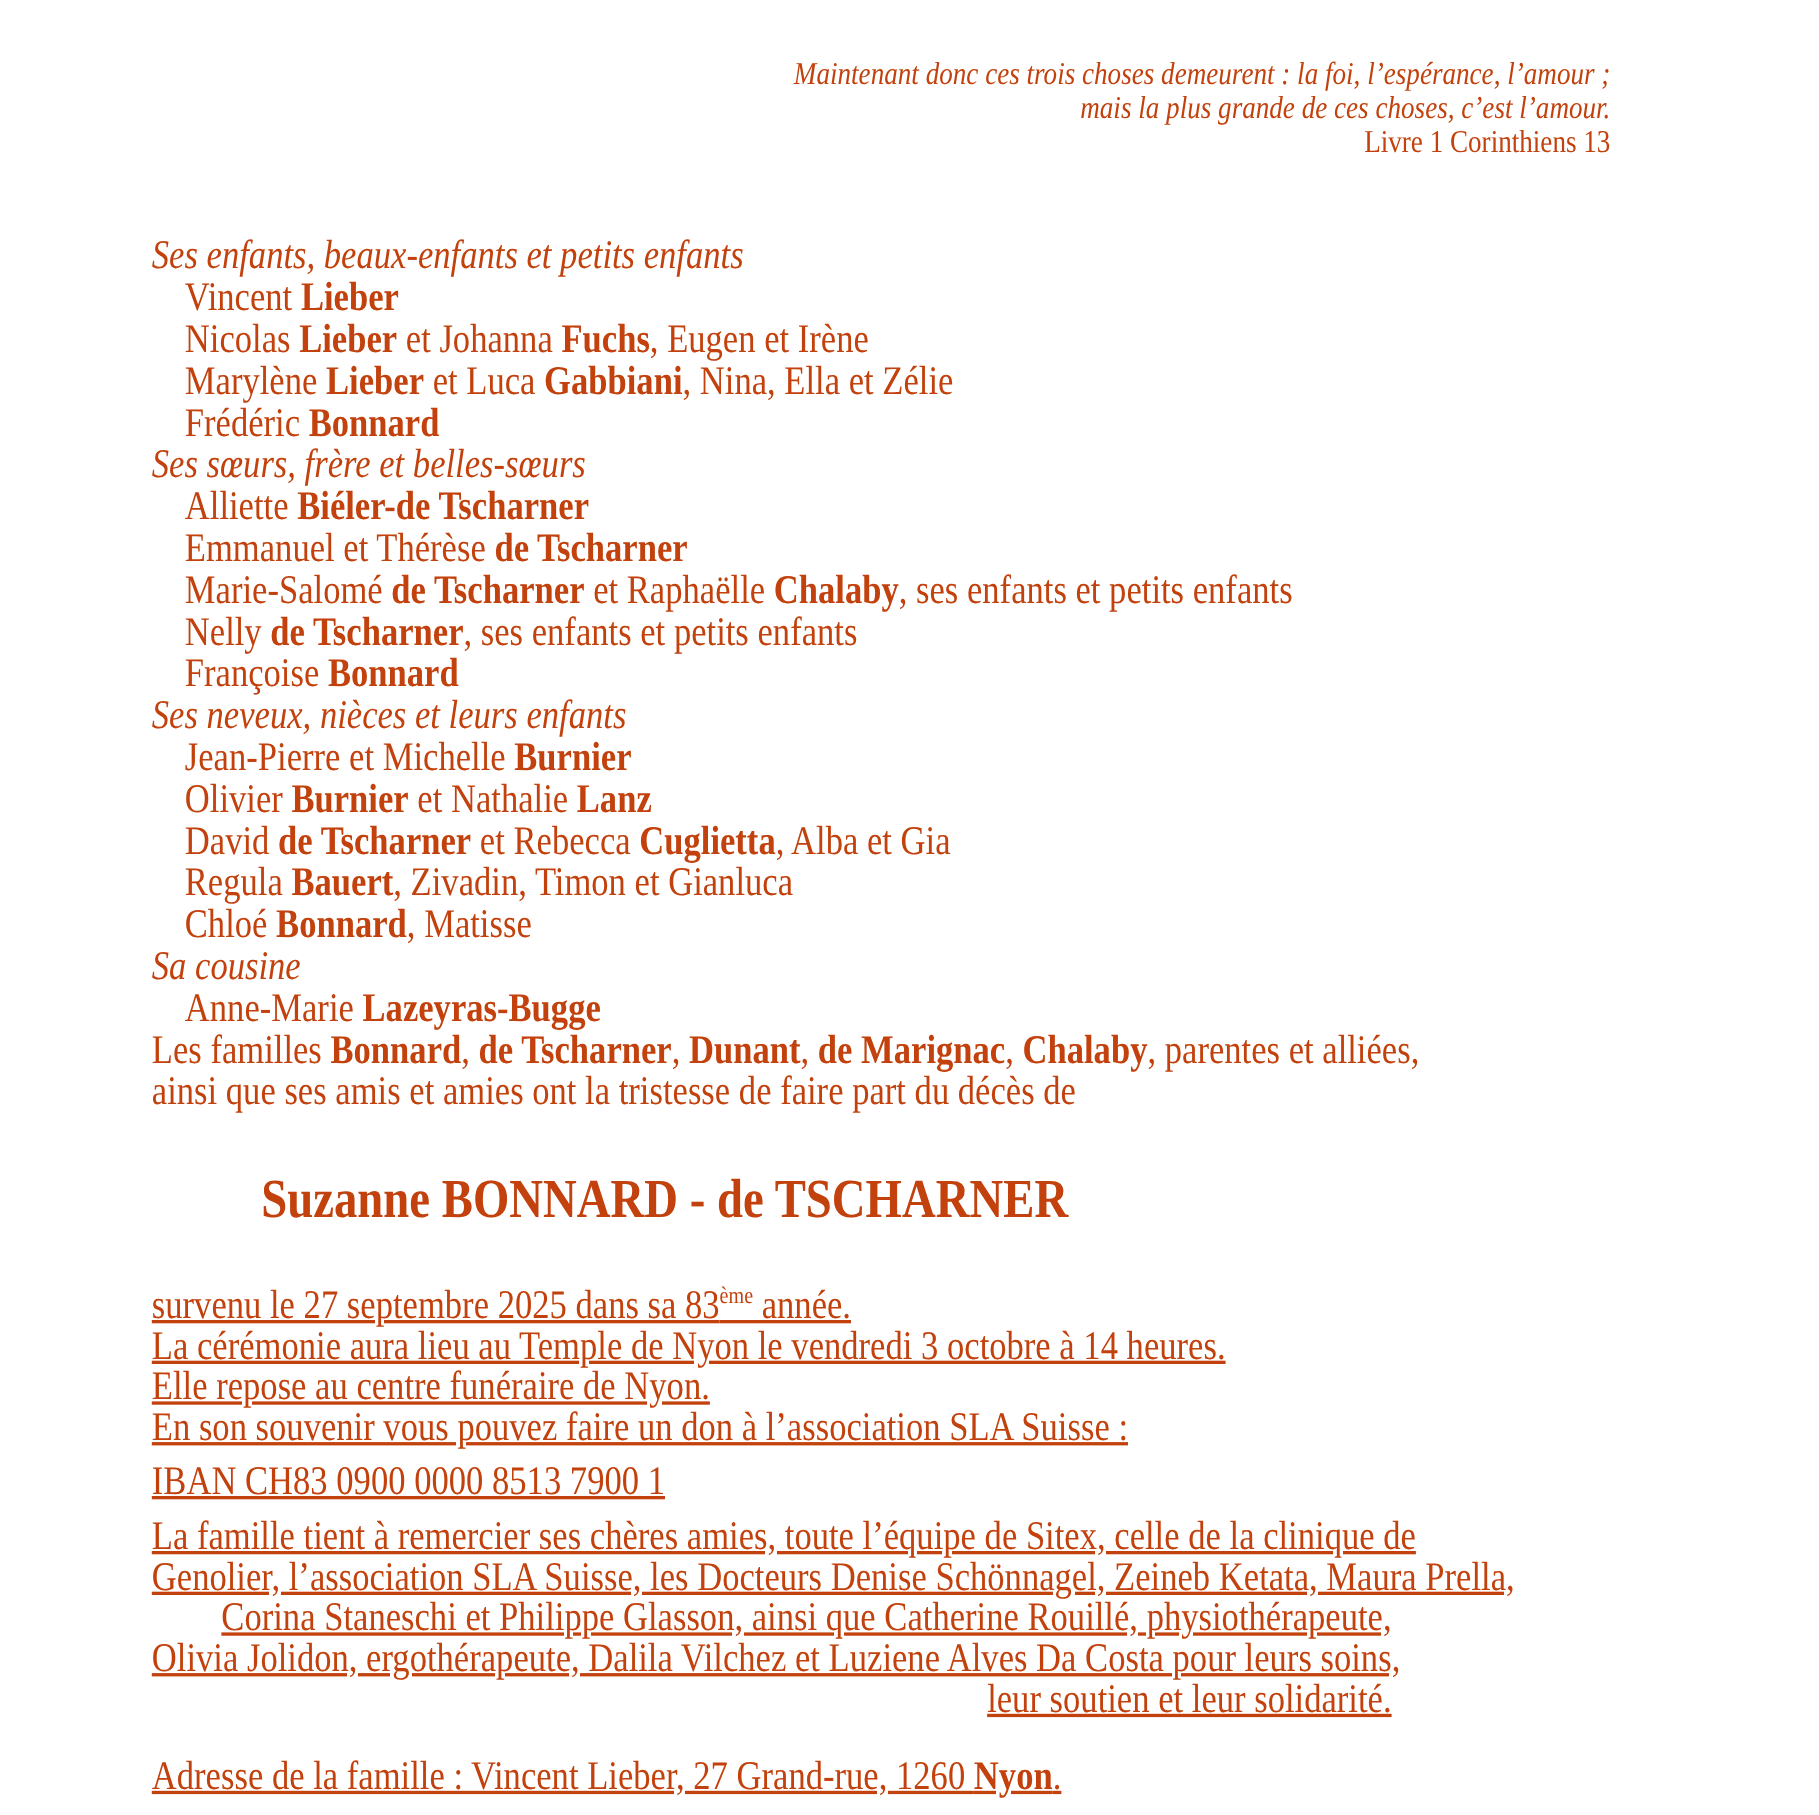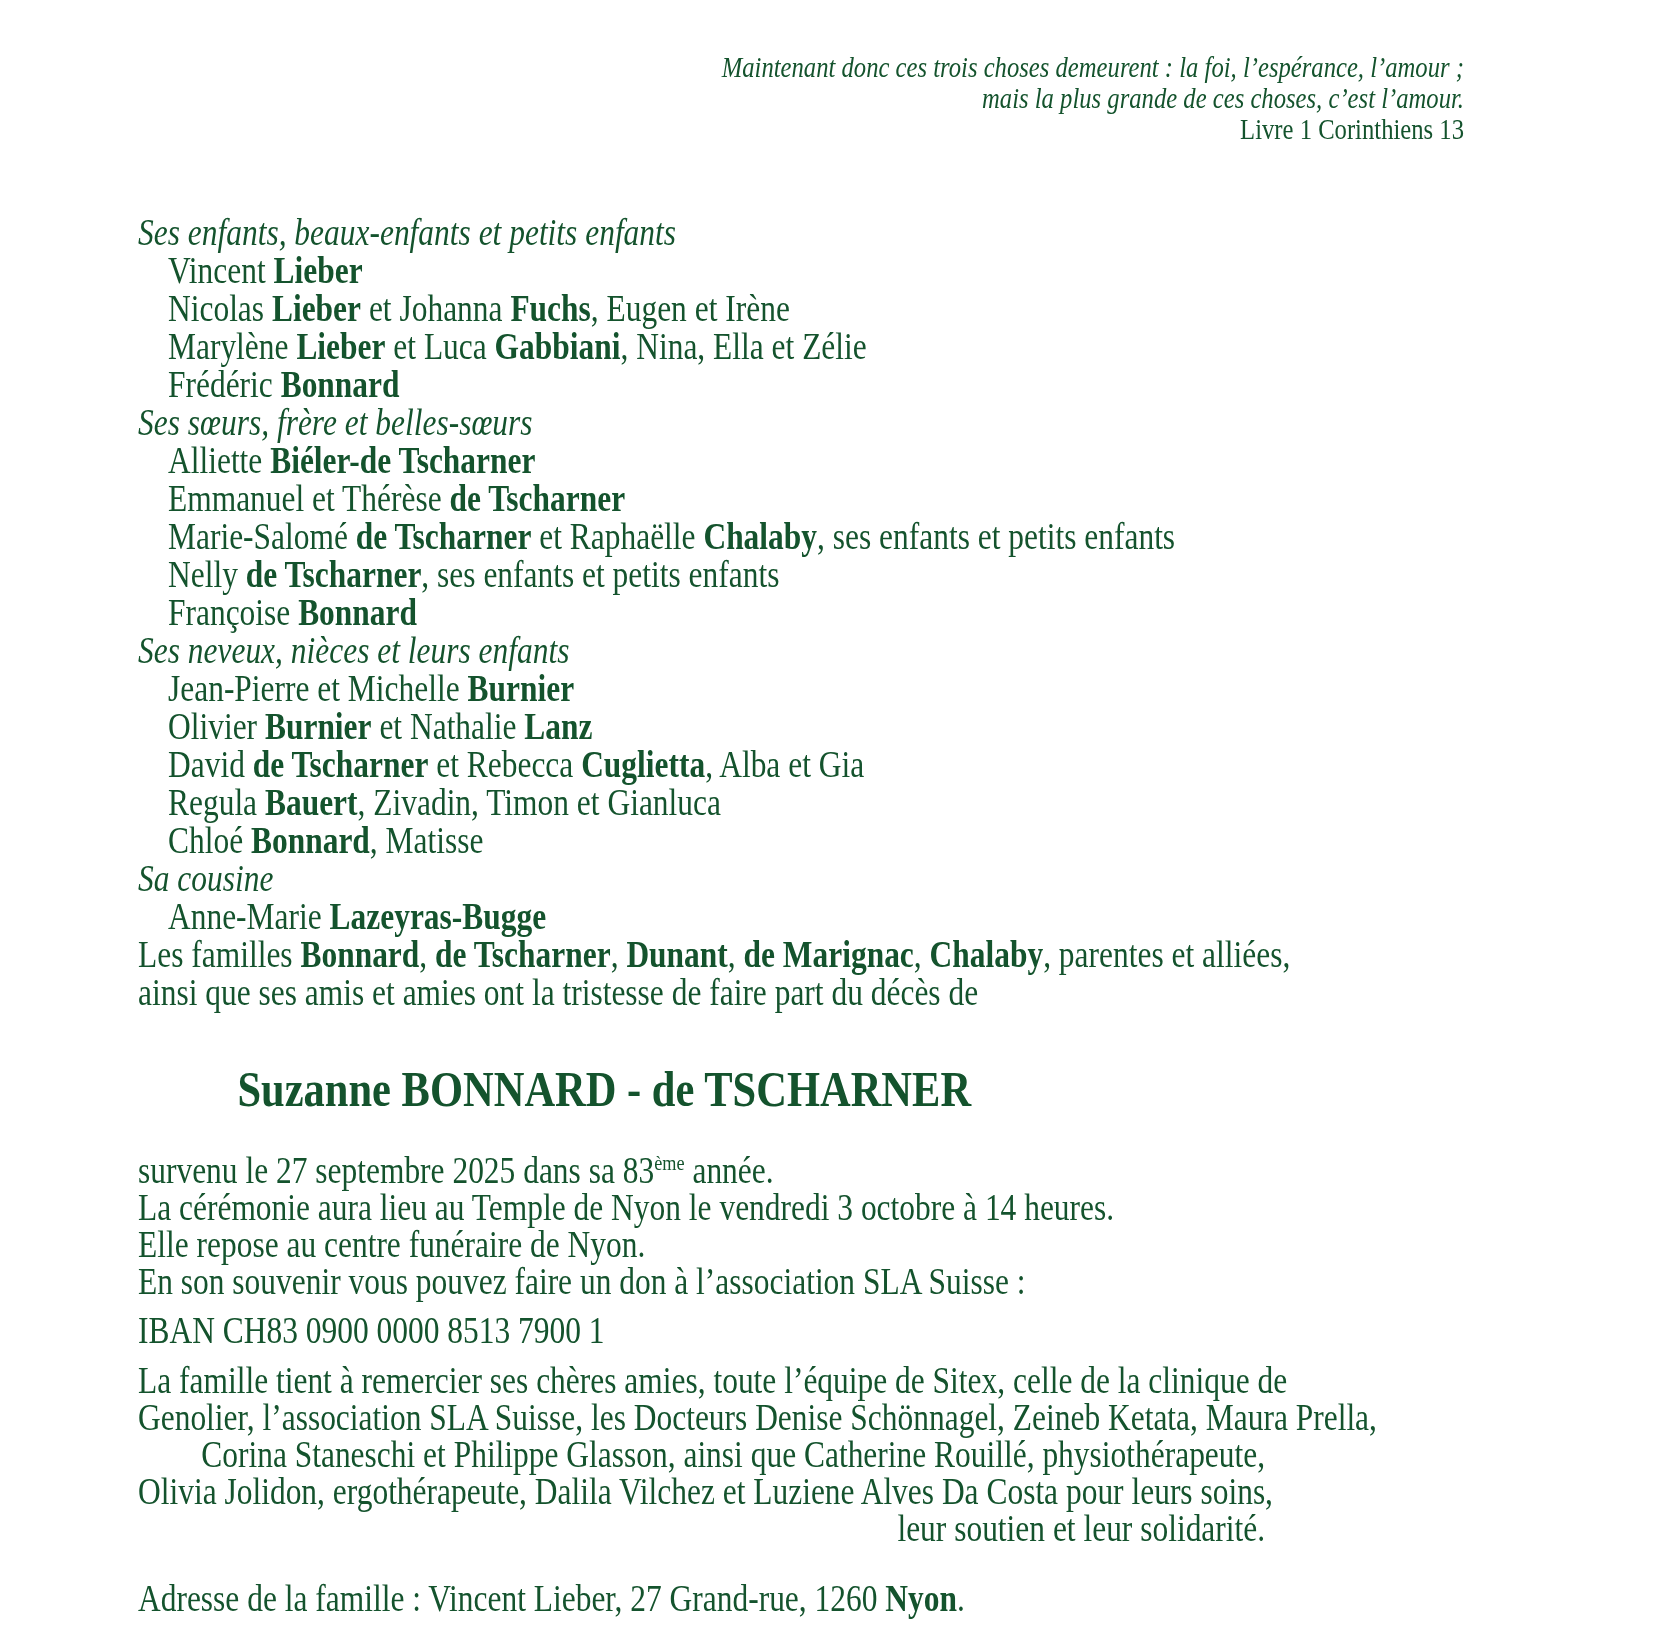--- a/index.html
+++ b/index.html
@@ -2,21 +2,21 @@
 <html><head>
 <meta charset="utf-8">
 <style>
   html, body { margin: 0; padding: 0; background: #ffffff; }
   .page {
     position: relative;
     width: 1654px;
     height: 1650px;
     box-sizing: border-box;
     background: #ffffff;
-    color: #14532d;
+    color: #c2410c;
     font-family: "Liberation Serif", "DejaVu Serif", serif;
     padding: 52px 190px 0 138px;
     overflow: hidden;
   }
   
   .scale {
     display: block;
     white-space: nowrap;
     transform: scaleX(0.85);
     transform-origin: left top;
@@ -35,21 +35,21 @@
   .title-inner {
     display: block;
     font-size: 50px;
     font-weight: bold;
     line-height: 58px;
     white-space: nowrap;
     transform: scaleX(0.85);
     transform-origin: center top;
   }
   
-  .details { margin-top: 34px; font-size: 37px; line-height: 37px; }
+  .details { margin-top: 50px; font-size: 37px; line-height: 37px; text-decoration: underline; }
   .iban-line { margin-top: 12px; }
   .thanks { margin-top: 13px; text-align: right; }
   .address-line { margin-top: 33px; }
   .b { font-weight: bold; }
   sup { font-size: 0.58em; vertical-align: super; line-height: 0; }
 </style>
 </head>
 <body>
 
 <div class="page">

